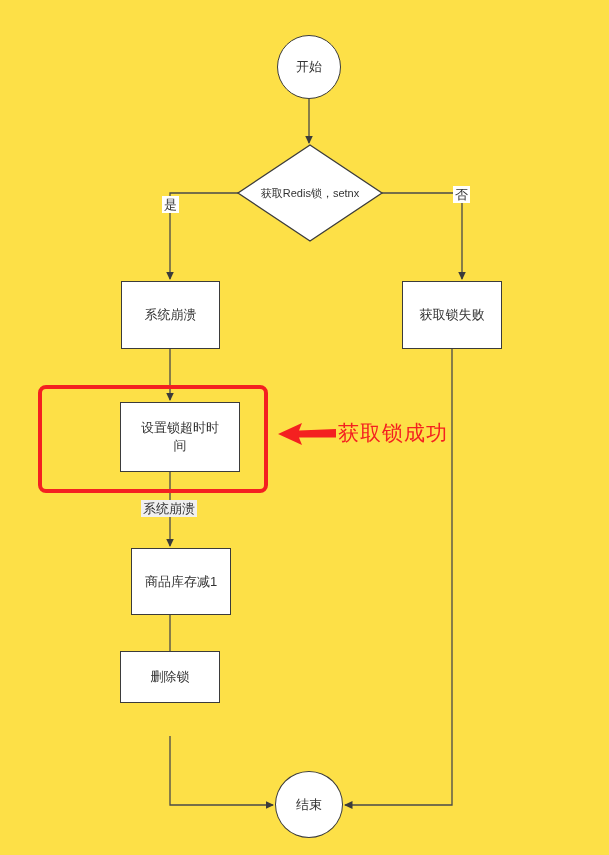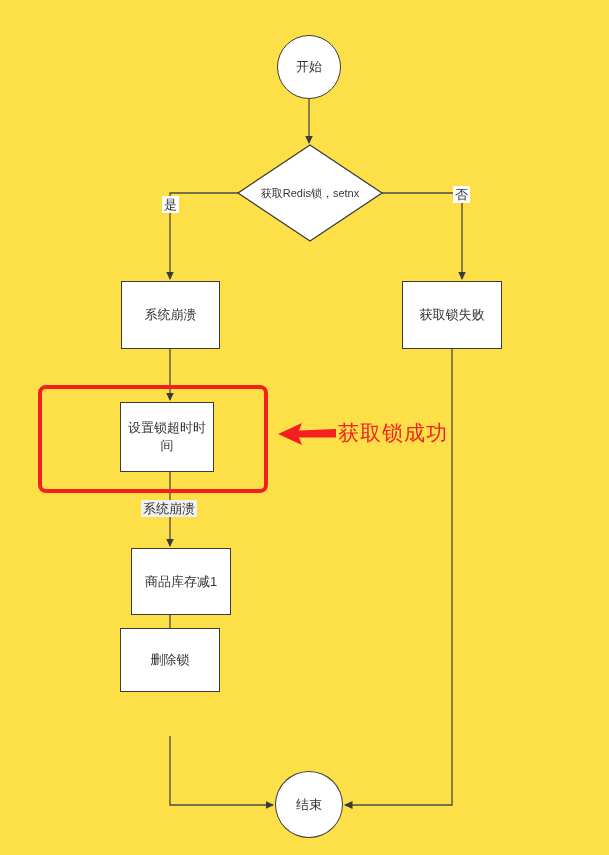--- a/index.html
+++ b/index.html
@@ -98,29 +98,29 @@
   </div>
 
   <div class="node" style="left:121px;top:281px;width:99px;height:68px;">
     <span>系统崩溃</span>
   </div>
 
   <div class="node" style="left:402px;top:281px;width:100px;height:68px;font-family:Liberation Serif, serif;">
     <span>获取锁失败</span>
   </div>
 
-  <div class="node" style="left:120px;top:402px;width:94px;height:70px;">
+  <div class="node" style="left:120px;top:402px;width:120px;height:70px;">
     <span class="wrap-narrow">设置锁超时时间</span>
   </div>
 
   <div class="node" style="left:120px;top:548px;width:100px;height:67px;margin-left:11px;">
     <span>商品库存减1</span>
   </div>
 
-  <div class="node" style="left:120px;top:628px;width:100px;height:64px;">
+  <div class="node" style="left:120px;top:651px;width:100px;height:52px;">
     <span>删除锁</span>
   </div>
 
   <div class="node circle" style="left:275px;top:771px;width:68px;height:67px;">
     <span>结束</span>
   </div>
 
   <div class="edge-label white-bg" style="left:162px;top:196px;">是</div>
 
   <div class="edge-label white-bg" style="left:453px;top:186px;">否</div>

